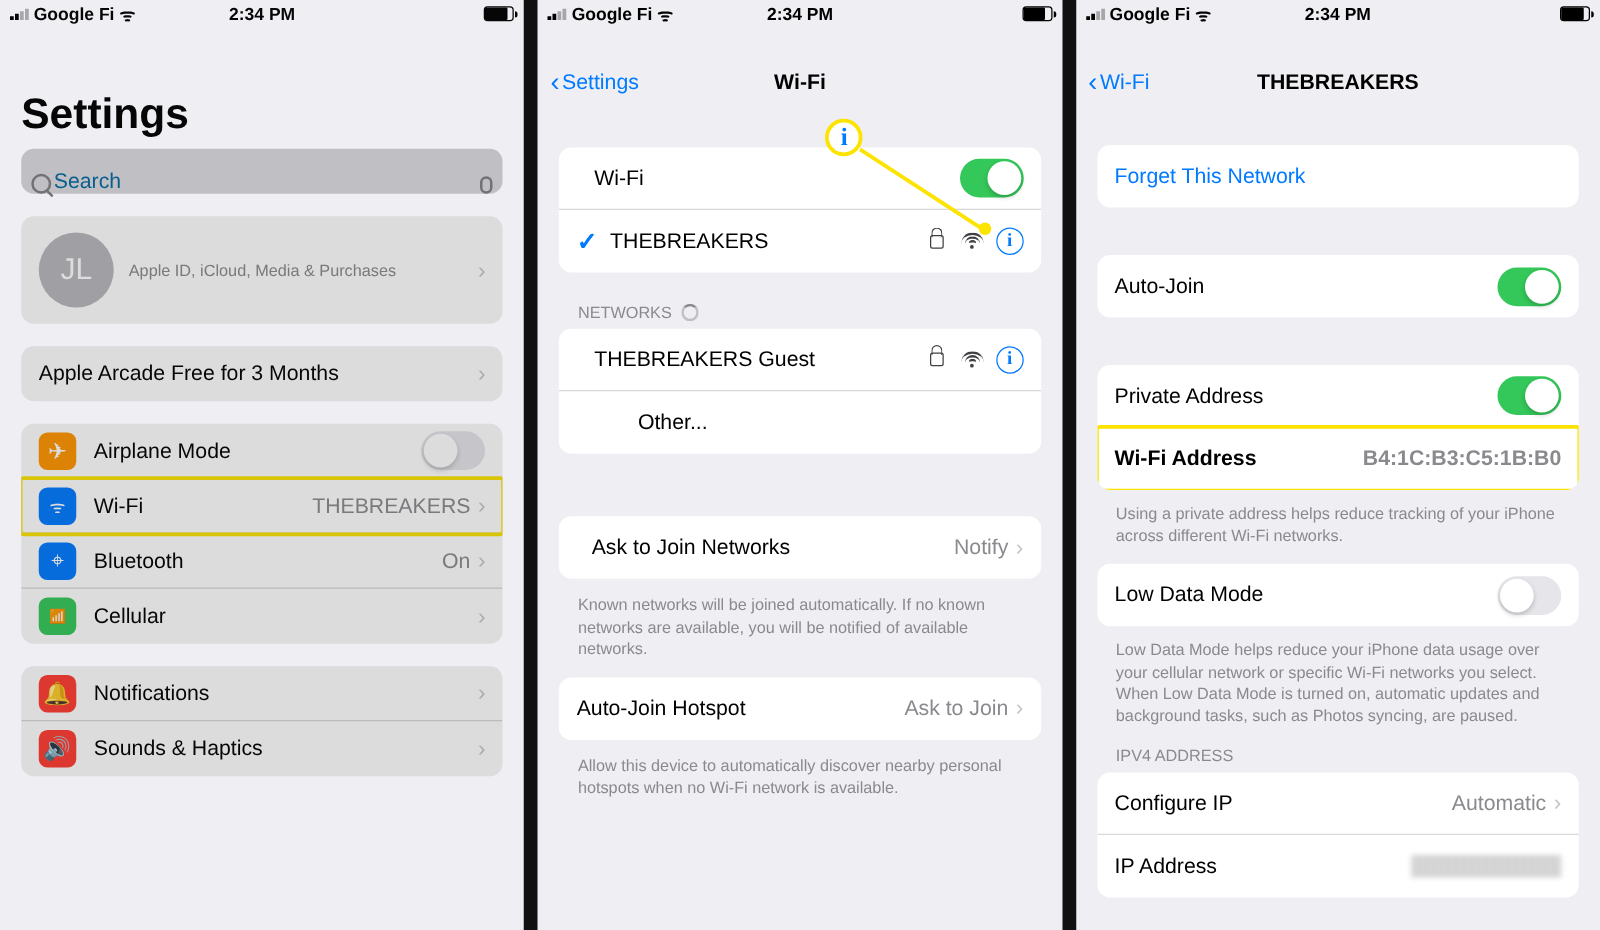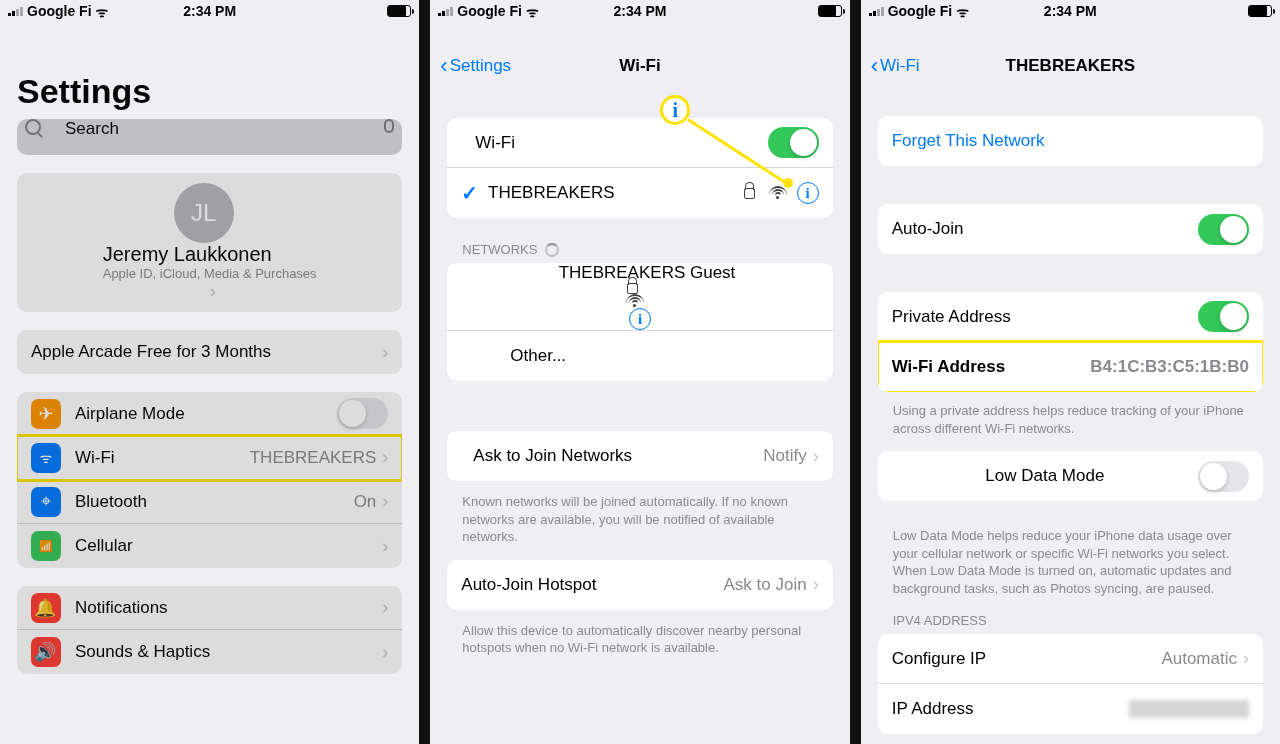--- a/index.html
+++ b/index.html
@@ -11,21 +11,21 @@
   .status-right { position: absolute; right: 8px; display: flex; align-items: center; gap: 4px; }
   .signal-bars { display: flex; gap: 1px; align-items: flex-end; height: 10px; }
   .signal-bars span { width: 3px; background: #000; }
   .sb1{height:3px;} .sb2{height:5px;} .sb3{height:7px;opacity:.3;} .sb4{height:9px;opacity:.3;}
   .battery-icon { width: 24px; height: 12px; border: 1.5px solid #000; border-radius: 3px; position: relative; }
   .battery-icon::after { content: ''; position: absolute; right: -4px; top: 3px; width: 2px; height: 5px; background: #000; border-radius: 0 2px 2px 0; }
   .battery-icon span { display: block; background: #000; height: 100%; width: 80%; border-radius: 1px; }
   .dimmed .status-bar, .dimmed .content-area { filter: brightness(.88) contrast(.95); }
   
   .big-title { font-size: 34px; font-weight: 700; padding: 50px 17px 8px; }
-  .search-box { margin: 0 17px 18px; background: #dedee3; border-radius: 10px; height: 36px; display: flex; align-items: flex-start; padding: 0 8px; gap: 24px; color: #000000; }
+  .search-box { margin: 0 17px 18px; background: #dedee3; border-radius: 10px; height: 36px; display: flex; align-items: flex-end; padding: 0 8px; gap: 2px; color: #0369a1; }
   .search-icon { width: 16px; height: 16px; border: 2px solid #808085; border-radius: 50%; position: relative; }
   .search-icon::after { content:''; position:absolute; width:6px; height:2px; background:#808085; bottom:-3px; right:-4px; transform:rotate(45deg); }
   .mic-icon { width:10px; height:14px; border:2px solid #808085; border-radius:5px; position:relative; margin-left:auto;}
   
   .cell-group { margin: 0 17px 18px; background: #fff; border-radius: 10px; overflow: hidden; }
   .cell { min-height: 44px; display: flex; align-items: center; padding: 0 14px; position: relative; border-bottom: 0.5px solid #d8d8dc; }
   .cell:last-child { border-bottom: none; }
   .cell-tall { min-height: 68px; padding: 10px 14px;}
   .chev { color: #c5c5c9; margin-left: 6px; font-size: 18px;}
   .detail { color: #8a8a8e; font-size: 17px; margin-left: auto;}
@@ -95,24 +95,23 @@
       </div>
   </div>
   <div class="content-area">
     <div class="big-title">Settings</div>
     <div class="search-box">
       <div class="search-icon"></div>
       <span style="flex:1;font-size:17px;">Search</span>
       <div class="mic-icon"></div>
     </div>
     <div class="cell-group">
-      <div class="cell cell-tall" style="min-height:86px;flex-direction:column;">
+      <div class="cell cell-tall" style="min-height:86px;">
         <div class="avatar">JL</div>
         <div style="flex:1;">
-          <div style="font-size:20px;">Jeremy Laukkonen</div>
           <div class="sub-label">Apple ID, iCloud, Media &amp; Purchases</div>
         </div>
         <span class="chev">›</span>
       </div>
     </div>
     <div class="cell-group">
       <div class="cell">
         <span class="cell-label">Apple Arcade Free for 3 Months</span>
         <span class="chev">›</span>
       </div>
@@ -208,21 +207,21 @@
           <span class="dot"></span>
         </div>
       <div class="info-btn">i</div>
     </div>
   </div>
   <div class="section-header">
     <span>NETWORKS</span>
     <div class="spinner"></div>
   </div>
   <div class="cell-group" style="margin-bottom:10px;">
-    <div class="cell" style="min-height:50px;flex-direction:column;">
+    <div class="cell" style="min-height:50px;">
       <span class="cell-label" style="padding-left:14px;">THEBREAKERS Guest</span>
       <div class="lock-icon"></div>
       <div class="wifi-glyph">
           <span class="w1"></span>
           <span class="w2"></span>
           <span class="w3"></span>
           <span class="dot"></span>
         </div>
       <div class="info-btn">i</div>
     </div>
@@ -293,21 +292,21 @@
     <div class="cell" style="min-height:50px;">
       <span class="cell-label">Private Address</span>
       <div class="toggle on"></div>
     </div>
     <div class="cell highlight-yellow" style="min-height:50px;font-weight:bold;">
       <span class="cell-label">Wi-Fi Address</span>
       <span class="detail">B4:1C:B3:C5:1B:B0</span>
     </div>
   </div>
   <div class="footer-text">Using a private address helps reduce tracking of your iPhone across different Wi-Fi networks.</div>
-  <div class="cell-group" style="margin-bottom:20px;text-align:center;">
+  <div class="cell-group" style="margin-bottom:4px;">
     <div class="cell" style="min-height:50px;">
       <span class="cell-label">Low Data Mode</span>
       <div class="toggle"></div>
     </div>
   </div>
   <div class="footer-text">Low Data Mode helps reduce your iPhone data usage over your cellular network or specific Wi-Fi networks you select. When Low Data Mode is turned on, automatic updates and background tasks, such as Photos syncing, are paused.</div>
   <div class="section-header" style="padding-top:2px;">IPV4 ADDRESS</div>
   <div class="cell-group">
     <div class="cell" style="min-height:50px;">
       <span class="cell-label">Configure IP</span>

